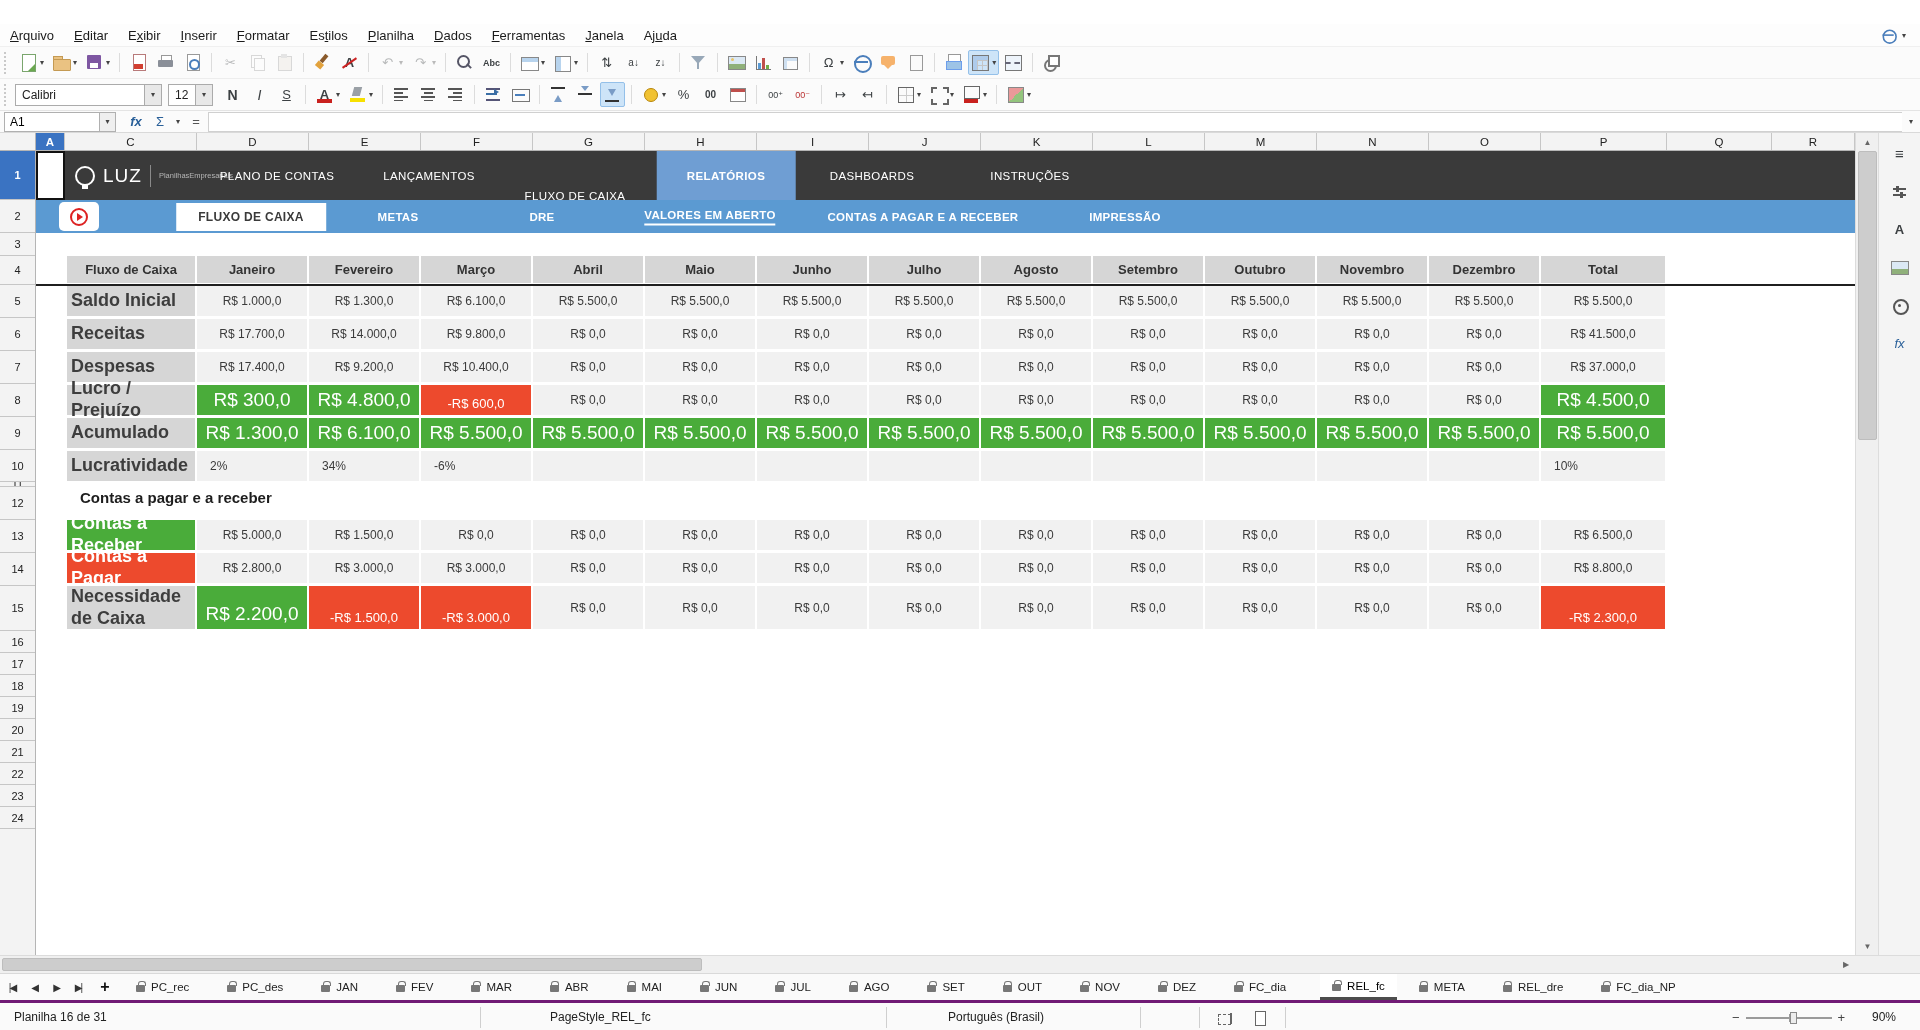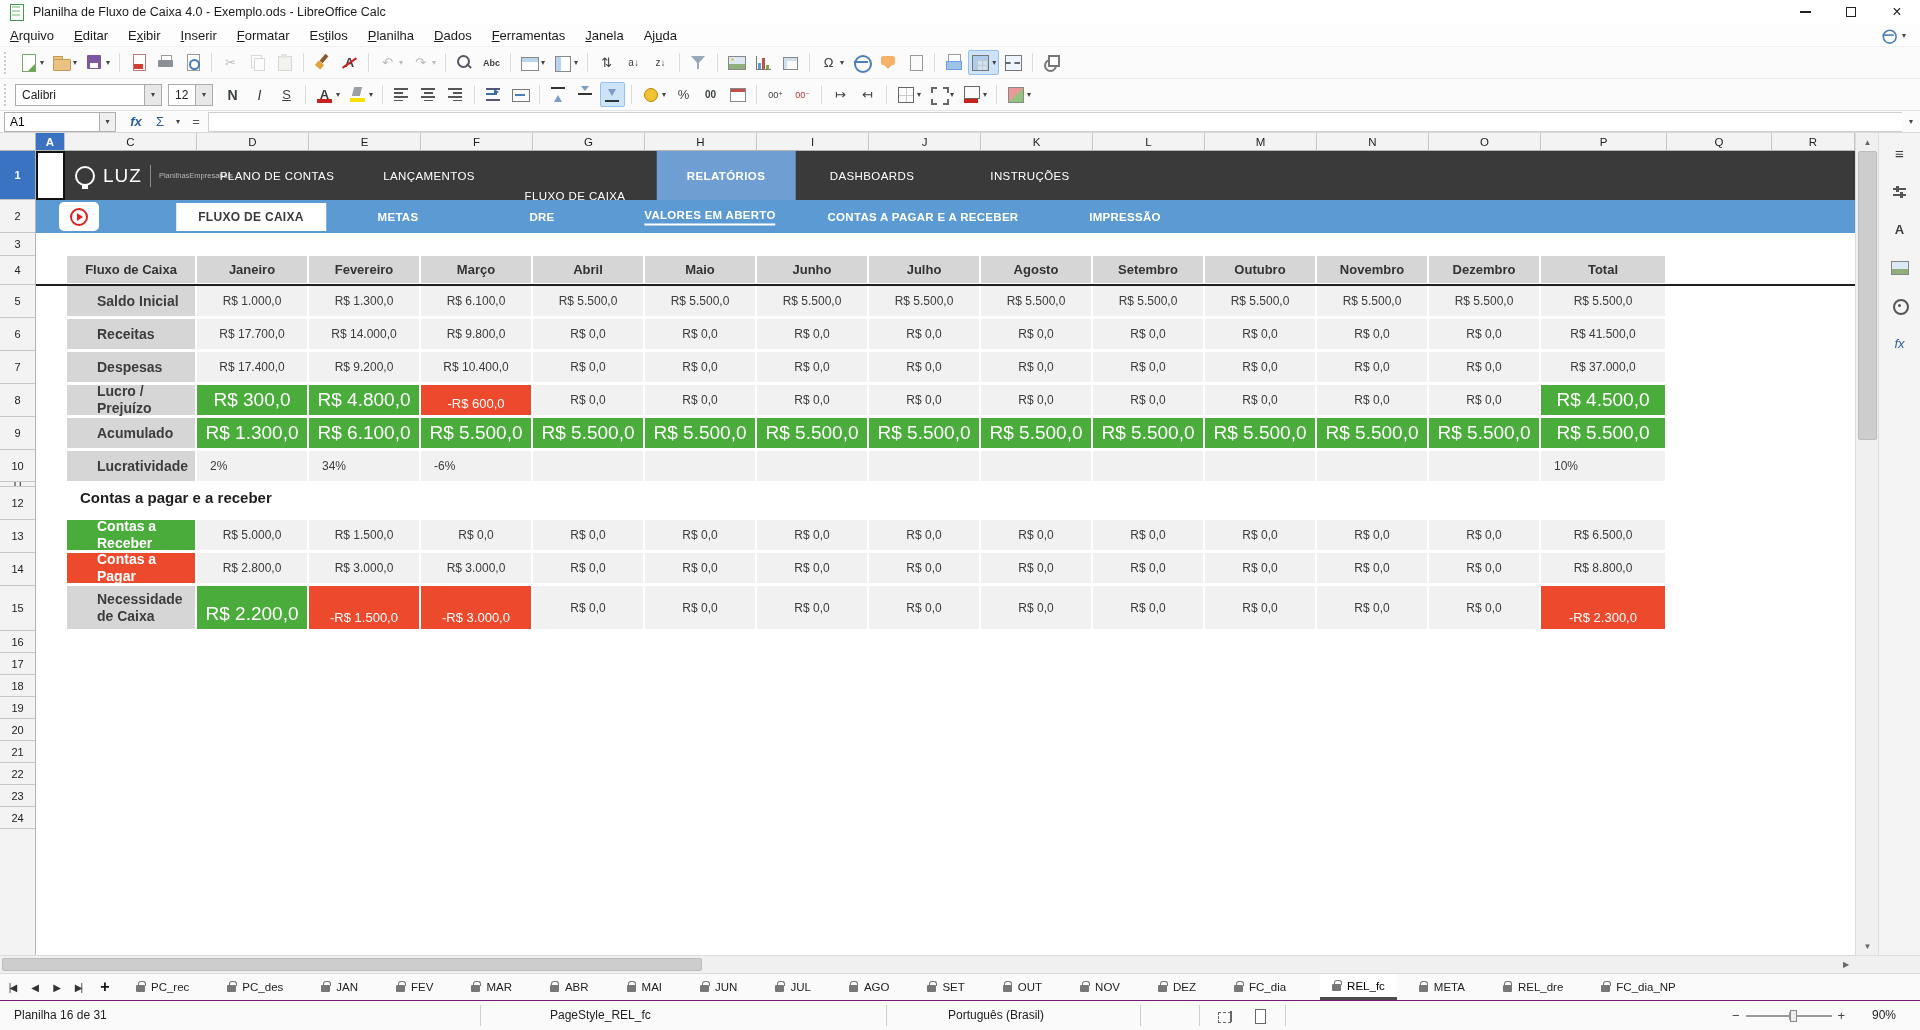--- a/index.html
+++ b/index.html
@@ -186,21 +186,21 @@
   .subtab.boxtab{background:#fff;color:#3a3a3a;padding:7px 22px;font-size:12px}
   .subtab.active{border-bottom:2px solid #fff;padding-bottom:3px}
 
   #freezeline{position:absolute;left:0;top:133px;width:1819px;height:2px;background:#1f1f1f;z-index:2}
 
   
   .rtable{position:absolute;left:31px;display:grid;grid-template-columns:128px repeat(12,110px) 124px;gap:3px 2px}
   #table1{top:105px;grid-template-rows:27px repeat(6,30px)}
   #table2{top:369px;grid-template-rows:30px 30px 43px}
   .hcell{background:var(--header-gray,#d6d6d6);display:flex;align-items:center;justify-content:center;font-weight:700;font-size:13px;color:#333}
-  .lcell{background:var(--header-gray,#d6d6d6);display:flex;align-items:center;padding-left:30px;font-weight:700;font-size:14px;color:#3d3d3d;line-height:1.2}
+  .lcell{background:var(--header-gray,#d6d6d6);display:flex;align-items:center;padding-left:4px;font-weight:700;font-size:18px;color:#3d3d3d;line-height:1.2}
   .lcell.green{background:var(--green,#4aac3a);color:#fff}
   .lcell.red{background:var(--red,#ed4a2d);color:#fff}
   .vcell{background:var(--cell-gray,#f1f1f1);display:flex;align-items:center;justify-content:center;font-size:12px;color:#3b3b3b}
   .vcell.green{background:var(--green,#4aac3a);color:#fff;align-items:flex-end;padding-bottom:4px;font-size:19px}
   .vcell.red{background:var(--red,#ed4a2d);color:#fff;align-items:flex-end;padding-bottom:4px;font-size:13px}
   .vcell.pct{justify-content:flex-start;padding-left:13px}
   #sec-title{position:absolute;left:44px;top:338px;font-size:15px;font-weight:700;color:#1d1d1d}
 
   
   #vscroll{position:absolute;left:1855px;top:0;width:23px;height:822px;background:#f0f0f0;border-left:1px solid #dcdcdc}
@@ -216,50 +216,35 @@
   #tabsrow{position:absolute;left:0;top:973px;width:1920px;height:27px;background:#fafafa;border-top:1px solid #d9d9d9;display:flex;align-items:stretch}
   .shnav{width:20px;display:flex;align-items:center;justify-content:center;font-size:10px;color:#333;letter-spacing:-2px;margin-left:2px}
   #sheet-add{width:22px;display:flex;align-items:center;justify-content:center;font-size:16px;font-weight:700;color:#111;margin:0 6px}
   #sheettabs{display:flex;align-items:stretch;margin-left:10px}
   .shtab{display:flex;align-items:center;gap:6px;padding:0 4px;margin-right:30px;font-size:11.5px;color:#222;white-space:nowrap}
   .shtab.active{background:#fff;border-bottom:3px solid #4d4d4d;padding:6px 12px;margin-right:18px;color:#000}
   .lock{width:9px;height:7px;background:#777;border-radius:1px;position:relative;flex:0 0 auto;margin-top:3px}
   .lock::before{content:"";position:absolute;left:1.5px;top:-4px;width:6px;height:4px;border:1.5px solid #777;border-bottom:none;border-radius:3px 3px 0 0}
 
   
-  #statusbar{position:absolute;left:0;top:1000px;width:1920px;height:30px;background:#fafafa;border-top:1px solid #701a75}
+  #statusbar{position:absolute;left:0;top:1000px;width:1920px;height:30px;background:#fafafa;border-top:3px solid #701a75}
   .sb-text{position:absolute;top:0;line-height:29px;font-size:12px;color:#222}
   .sb-div{position:absolute;top:4px;width:1px;height:21px;background:#cfcfcf}
   .sb-ico{position:absolute;top:5px}
   #zoom-widget{position:absolute;left:1732px;top:0;height:29px;display:flex;align-items:center;gap:6px}
   .zsign{font-size:13px;color:#444}
   #zoomtrack{width:86px;height:2px;background:#9a9a9a;position:relative}
   #zoomnotch{position:absolute;left:50%;top:-3px;width:1px;height:8px;background:#9a9a9a}
   #zoomthumb{position:absolute;left:52%;top:-5px;width:7px;height:12px;background:#ececec;border:1px solid #8a8a8a}
 </style>
 </head>
 <body>
 
 <div id="app">
 
-  <div id="titlebar">
-    <span id="title-icon"></span>
-    <span id="window-title">Planilha de Fluxo de Caixa 4.0 - Exemplo.ods - LibreOffice Calc</span>
-    <div id="wbtns">
-      <div class="wbtn">
-          <span class="wmin-g"></span>
-        </div>
-      <div class="wbtn">
-          <span class="wmax-g"></span>
-        </div>
-      <div class="wbtn">
-          <span class="wclose-g">×</span>
-        </div>
-    </div>
-  </div>
 
   <div id="menubar">
     <div id="menu-items" style="display:flex">
         <span class="menu-item"><span class="accel">A</span>rquivo</span>
         <span class="menu-item"><span class="accel">E</span>ditar</span>
         <span class="menu-item">E<span class="accel">x</span>ibir</span>
         <span class="menu-item"><span class="accel">I</span>nserir</span>
         <span class="menu-item"><span class="accel">F</span>ormatar</span>
         <span class="menu-item">Es<span class="accel">t</span>ilos</span>
         <span class="menu-item"><span class="accel">P</span>lanilha</span>

